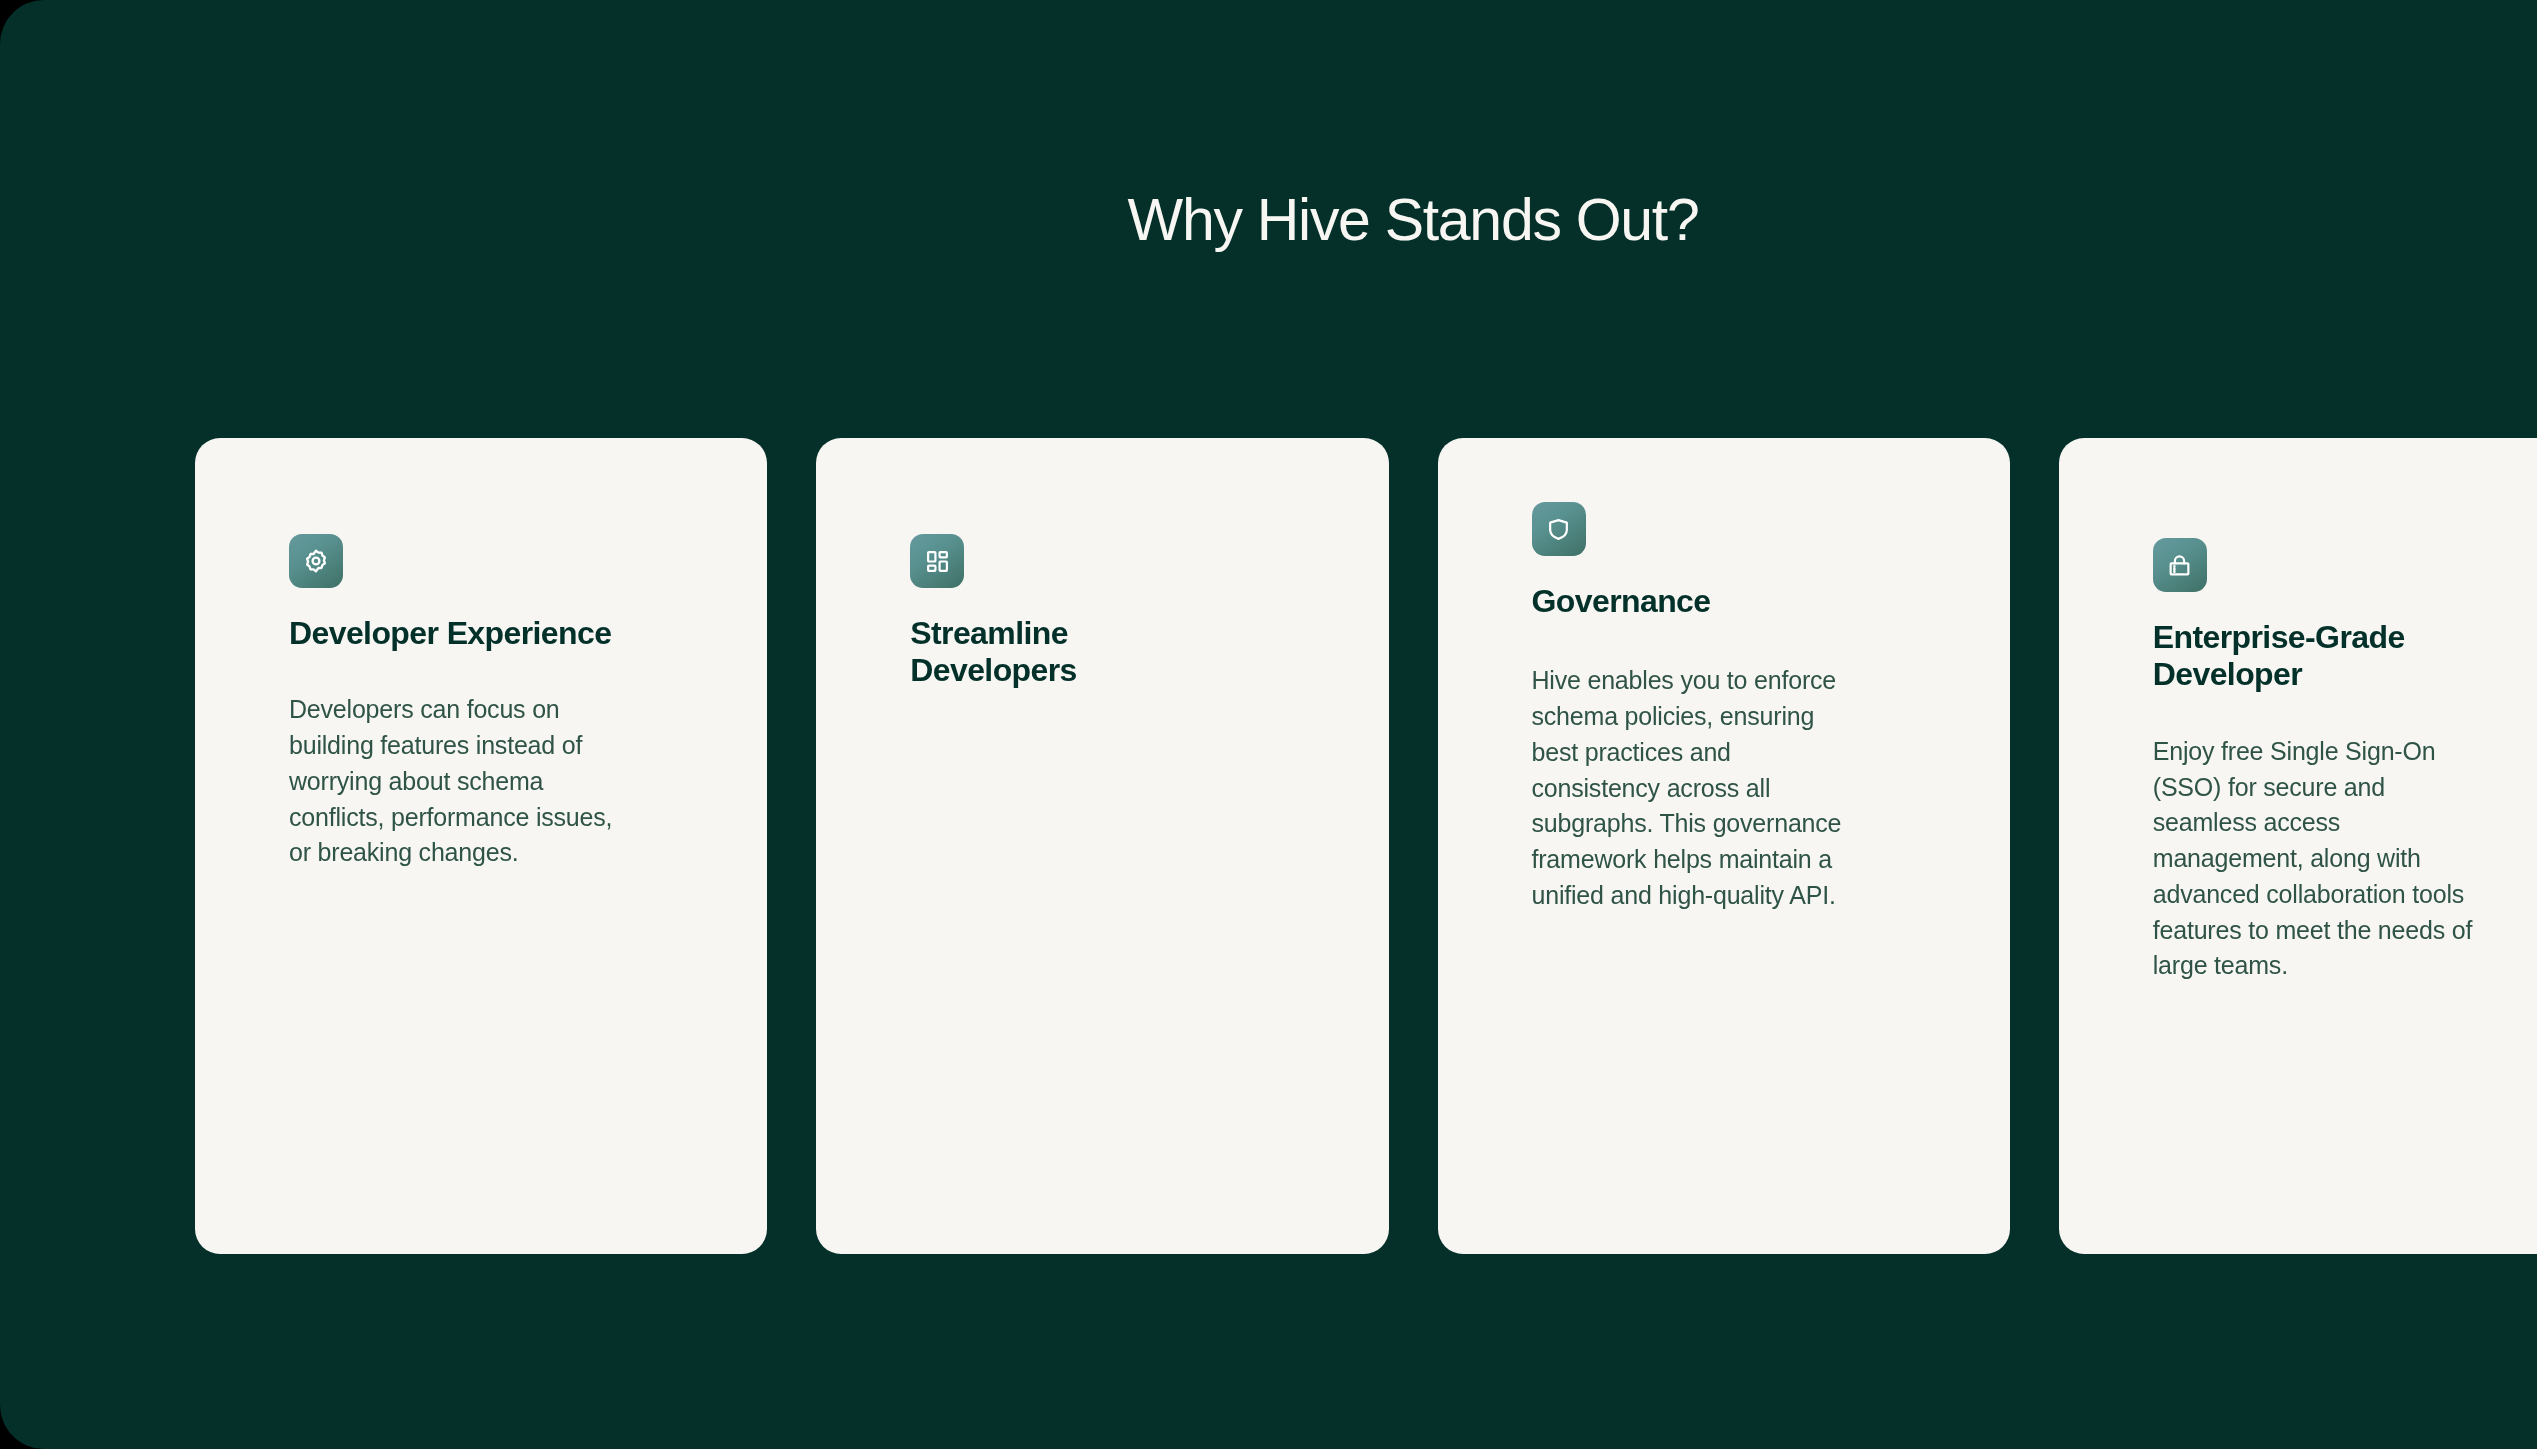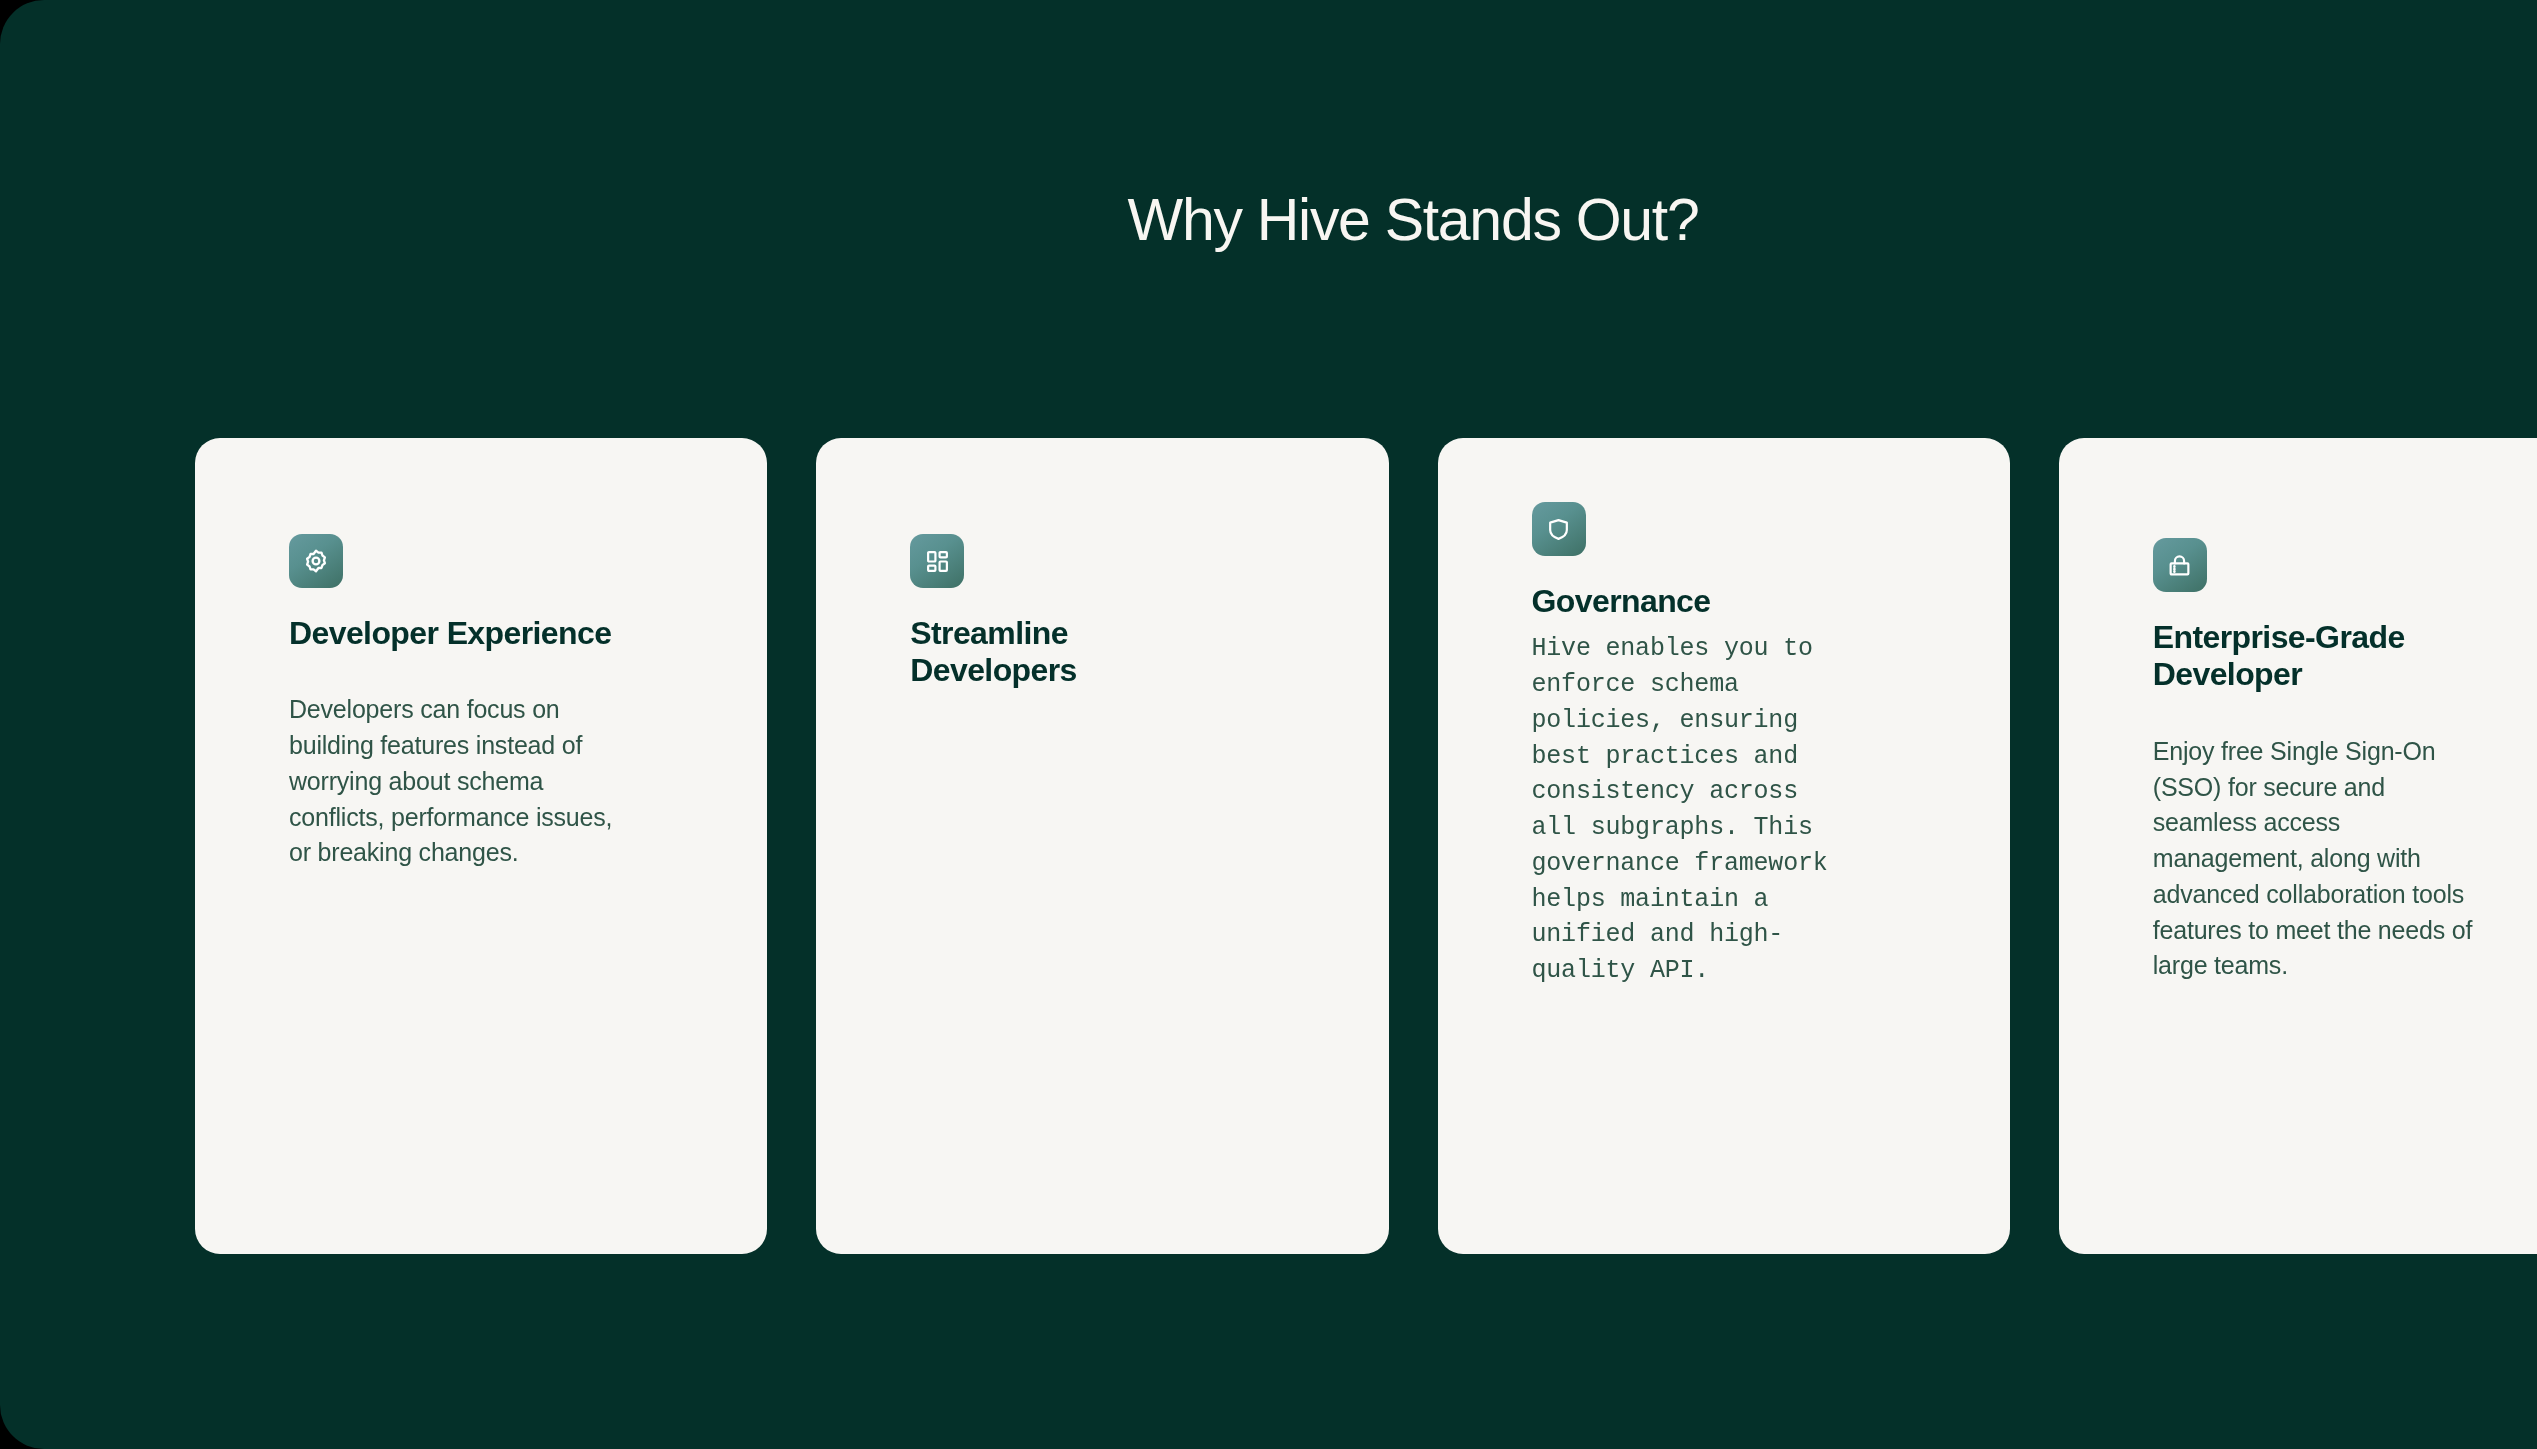--- a/index.html
+++ b/index.html
@@ -105,21 +105,21 @@
     line-height: 1.43;
     letter-spacing: -0.2px;
     max-width: 325px;
   }
 
   
   .card--developer  .icon-tile { margin-top: 0px; }
   .card--streamline .icon-tile { margin-top: 0px; }
   .card--governance { padding-top: 64px; }
   .card--enterprise { padding-top: 100px; }
-  .card--governance .card-body { margin-top: 11px; font-family: Liberation Mono, monospace; }
+  .card--governance .card-body { margin-top: 43px; }
 </style>
 </head>
 <body>
 
 <div id="stage">
   <div class="panel">
 
     <div class="section-title">Why Hive Stands Out?</div>
 
     <div class="cards">

